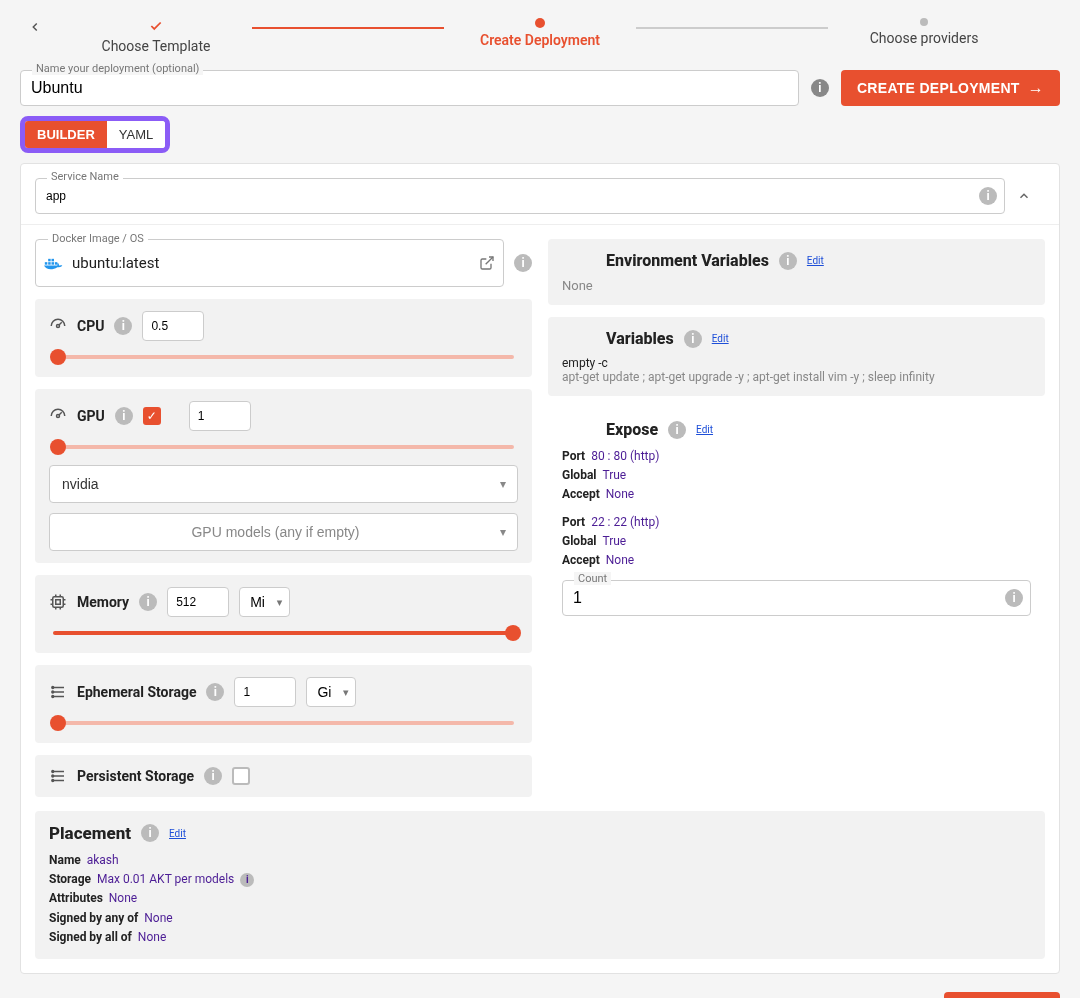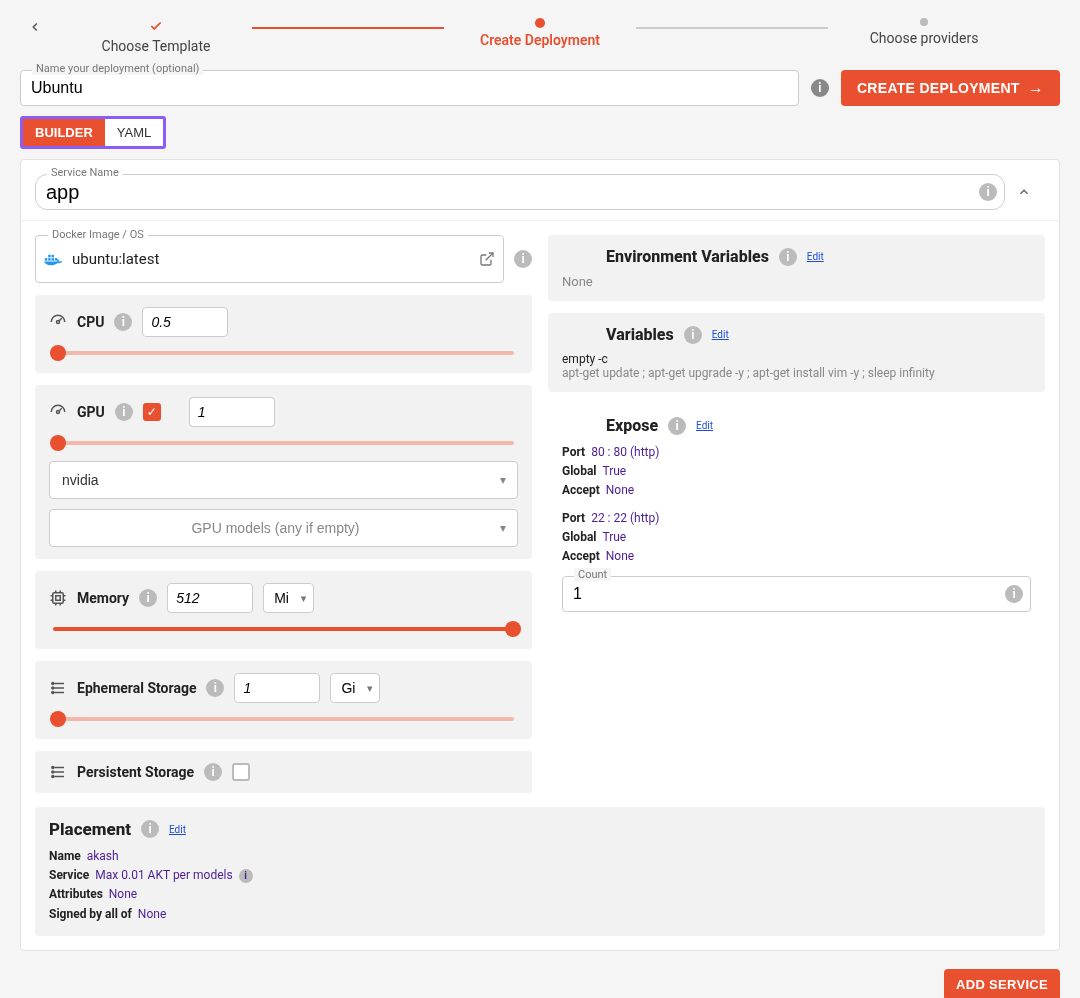--- a/index.html
+++ b/index.html
@@ -25,49 +25,49 @@
   .name-row { display:flex; align-items:center; gap:12px; padding: 0 20px 10px 20px; }
   .field-wrap { position: relative; flex:1; }
   .field-wrap .floating { position:absolute; top:-8px; left:12px; background:#f5f5f5; padding:0 4px; font-size:11px; color:#777; }
   .text-input { width:100%; height:36px; border:1px solid #ccc; border-radius:4px; padding:6px 10px; font-size:16px; background:#fff; }
   .info-dot { width:18px; height:18px; border-radius:50%; background:#888; color:#fff; font-size:12px; display:inline-flex; align-items:center; justify-content:center; font-style:normal; font-weight:bold; }
   .info-dot.light { background:#bbb; }
   .btn-primary { background:#e8502f; color:#fff; border:none; border-radius:4px; height:36px; padding:0 16px; font-size:14px; font-weight:700; letter-spacing:.3px; display:inline-flex; align-items:center; gap:8px; cursor:pointer; }
   .btn-primary .arrow { font-size:16px; }
 
   
-  .seg { display:inline-flex; border:3px solid #8b5cf6; border-radius:3px; overflow:hidden; margin:0 0 4px 20px; }
+  .seg { display:inline-flex; border:5px solid #8b5cf6; border-radius:8px; overflow:hidden; margin:0 0 4px 20px; }
   .seg button { border:none; padding:6px 12px; font-size:13px; cursor:pointer; }
   .seg .on { background:#e8502f; color:#fff; font-weight:700; }
   .seg .off { background:#fff; color:#333; }
 
   
   .card { background:#fff; border:1px solid #e2e2e2; border-radius:4px; margin:6px 20px 14px 20px; padding:0 0 14px 0; }
   .card-header { padding:14px 14px 10px 14px; display:flex; align-items:center; gap:12px; border-bottom:1px solid #eee; }
   .service-field { flex:1; position:relative; }
-  .service-field input { width:100%; height:36px; border:1px solid #ccc; border-radius:12px; padding:6px 30px 6px 10px; font-size:20px; }
+  .service-field input { width:100%; height:36px; border:1px solid #ccc; border-radius:4px; padding:6px 30px 6px 10px; font-size:12px; }
   .service-field .floating { position:absolute; top:-8px; left:12px; background:#fff; padding:0 4px; font-size:11px; color:#777; }
   .service-field .trail-info { position:absolute; right:8px; top:50%; transform:translateY(-50%); }
   .chev-toggle { width:28px; text-align:center; color:#666; cursor:pointer; font-size:14px; }
 
   .grid { display:flex; gap:16px; padding:14px; }
   .col { flex:1; display:flex; flex-direction:column; gap:12px; }
 
   
   .docker-row { display:flex; align-items:center; gap:10px; }
   .docker-field { flex:1; position:relative; border:1px solid #ccc; border-radius:4px; background:#fff; height:48px; display:flex; align-items:center; padding:0 8px; }
   .docker-field .floating { position:absolute; top:-8px; left:12px; background:#fff; padding:0 4px; font-size:11px; color:#777; }
   .docker-logo { width:20px; height:16px; margin-right:8px; }
   .open-ext { color:#777; cursor:pointer; margin-left:auto; }
 
   
   .resblock { background:#f2f2f2; border-radius:4px; padding:12px 14px; }
   .resblock .head { display:flex; align-items:center; gap:10px; margin-bottom:8px; }
   .resblock .head .title { font-weight:700; font-size:14px; }
-  .mini-input { width:86px; height:30px; border:1px solid #ccc; border-radius:4px; background:#fff; padding:2px 8px; font-size:14px;font-style:italic; }
+  .mini-input { width:62px; height:30px; border:1px solid #ccc; border-radius:4px; background:#fff; padding:2px 8px; font-size:12px; }
   .unit-select { height:30px; border:1px solid #ccc; border-radius:4px; background:#fff; padding:2px 24px 2px 10px; font-size:14px; appearance:none; position:relative; }
   .select-wrap { position:relative; display:inline-block; }
   .select-wrap::after { content:"▾"; position:absolute; right:8px; top:50%; transform:translateY(-50%); font-size:11px; color:#777; pointer-events:none; }
   .checkbox { width:18px; height:18px; border-radius:3px; border:2px solid #e8502f; display:inline-flex; align-items:center; justify-content:center; background:#e8502f; color:#fff; font-size:12px; cursor:pointer; }
   .checkbox.empty { background:#fff; border-color:#bbb; color:transparent; }
   .icon16 { width:18px; height:18px; color:#555; flex:none; }
 
   .slider { position:relative; height:16px; margin-top:8px; }
   .slider .track { position:absolute; left:4px; right:4px; top:50%; height:4px; border-radius:4px; transform:translateY(-50%); }
   .slider .thumb { position:absolute; top:50%; width:16px; height:16px; border-radius:50%; background:#e8502f; transform:translate(-50%,-50%); }
@@ -375,22 +375,23 @@
   </div>
 
   <div class="placement">
     <div class="phead">
       <span class="ptitle">Placement</span>
       <span class="info-dot light">i</span>
       <a class="edit-link">Edit</a>
     </div>
     <div class="kv">
       <div><b>Name</b>&nbsp;&nbsp;<span>akash</span></div>
-      <div><b>Service</b>&nbsp;&nbsp;<span>Max 0.01 AKT per models</span>&nbsp;&nbsp;<span class="info-dot light" style="width:14px;height:14px;font-size:10px">i</span></div>
+      <div><b>Storage</b>&nbsp;&nbsp;<span>Max 0.01 AKT per models</span>&nbsp;&nbsp;<span class="info-dot light" style="width:14px;height:14px;font-size:10px">i</span></div>
       <div><b>Attributes</b>&nbsp;&nbsp;<span>None</span></div>
+      <div><b>Signed by any of</b>&nbsp;&nbsp;<span>None</span></div>
       <div><b>Signed by all of</b>&nbsp;&nbsp;<span>None</span></div>
     </div>
   </div>
 </div>
 
 <div class="footer">
   <button class="btn-primary" style="height:32px;font-size:13px;padding:0 12px">
     <span>ADD SERVICE</span>
   </button>
 </div>

